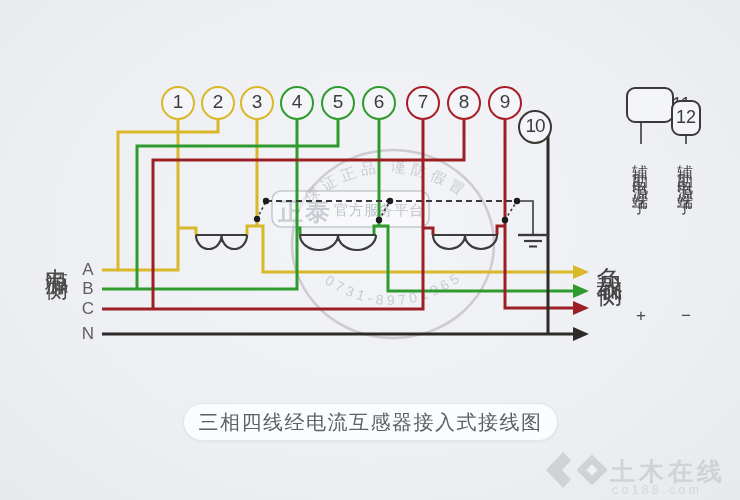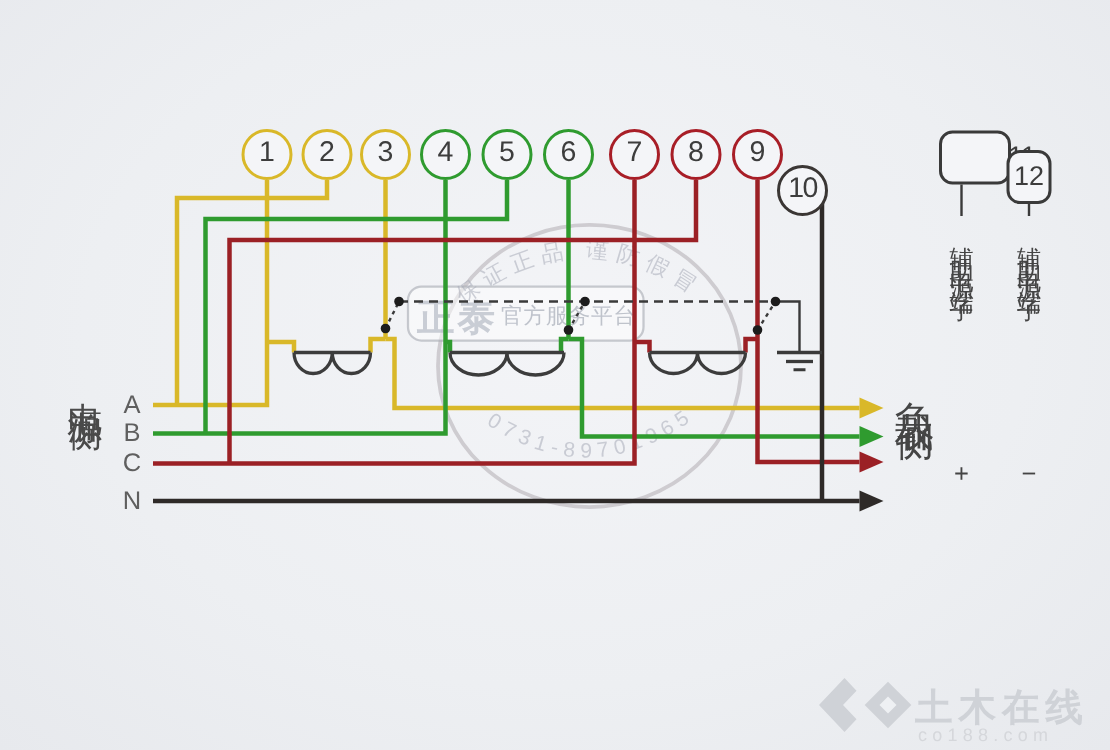--- a/index.html
+++ b/index.html
@@ -172,14 +172,15 @@
   <div class="vtext auxlabel" style="left:674px;top:152px;">辅助电源端子</div>
   <div class="auxsign" style="left:674px;top:306px;">−</div>
 
   <div class="vtext srclabel" style="left:42px;top:250px;">电源侧</div>
   <div class="phlabel" style="left:78px;top:260px;">A</div>
   <div class="phlabel" style="left:78px;top:279px;">B</div>
   <div class="phlabel" style="left:78px;top:299px;">C</div>
   <div class="phlabel" style="left:78px;top:324px;">N</div>
   <div class="vtext loadlabel" style="left:593px;top:246px;">负载侧</div>
 
+  <div class="caption">三相四线经电流互感器接入式接线图</div>
 
 </div>
 
 </body></html>

